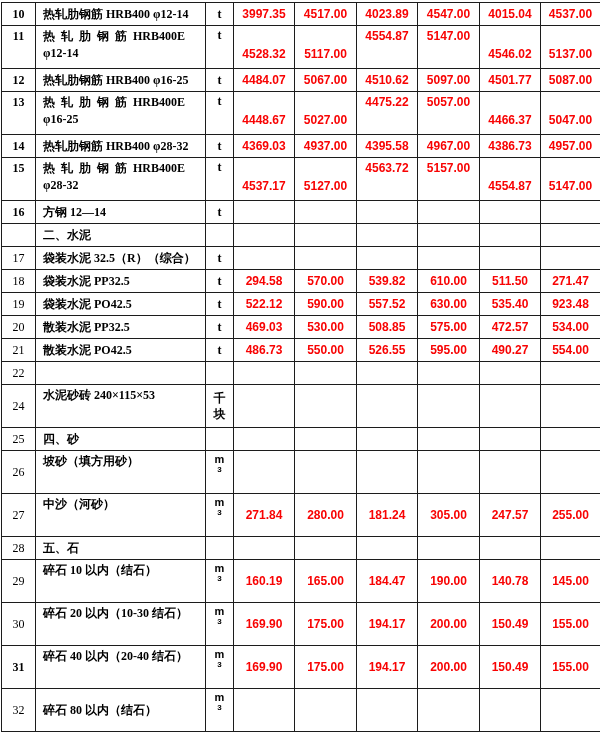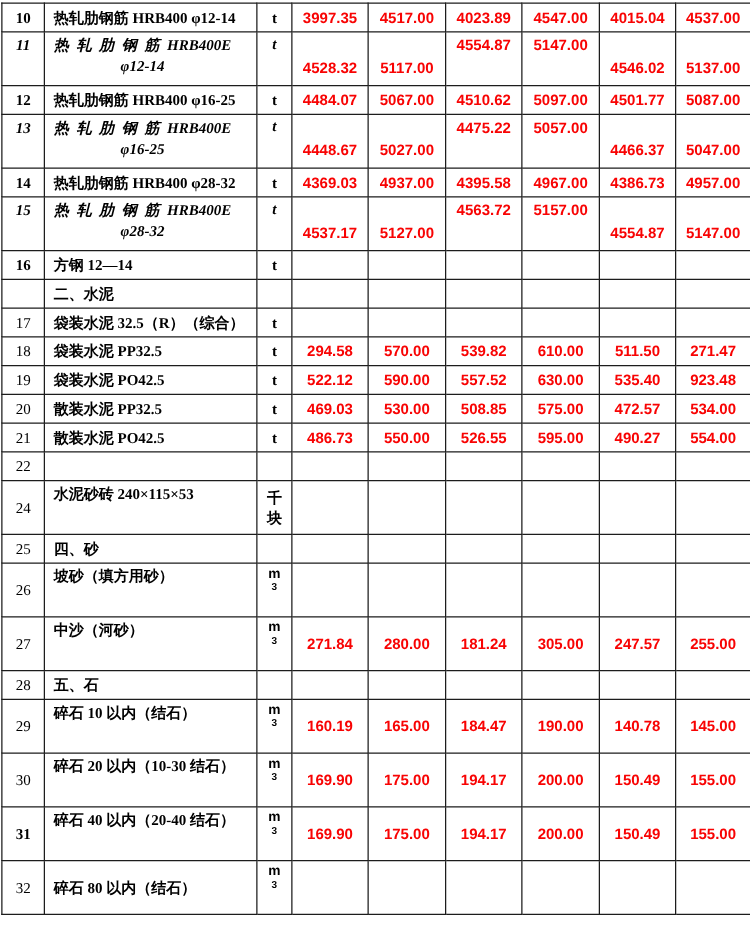--- a/index.html
+++ b/index.html
@@ -35,28 +35,28 @@
   td.name .nl{white-space:nowrap;line-height:15px;}
   td.unit{
     text-align:center;font-size:12px;font-weight:bold;line-height:13px;
   }
   td.val{
     text-align:center;font-size:12px;font-weight:bold;
     font-family:"Liberation Sans","DejaVu Sans",sans-serif;
     color:var(--price-red);letter-spacing:0;
   }
   
-  tr.steelE td.no,tr.steelE td.name,tr.steelE td.unit{vertical-align:top;font-style:italic;}
+  tr.steelE td.no,tr.steelE td.name,tr.steelE td.unit{vertical-align:top;}
   tr.steelE td.no{padding-top:3px;}
   tr.steelE td.unit{padding-top:3px;}
   tr.steelE td.name{padding-top:2px;}
   tr.steelE .l1{
     text-align:justify;text-align-last:justify;line-height:17px;white-space:normal;
   }
-  tr.steelE .l2{line-height:17px;text-align:center;}
+  tr.steelE .l2{line-height:17px;}
   tr.steelE td.val{vertical-align:bottom;padding-bottom:7px;}
   tr.steelE td.val.v2,tr.steelE td.val.v3{vertical-align:top;padding-top:3px;padding-bottom:0;}
   
   tr.row24 td.name{vertical-align:top;padding-top:3px;}
   
   tr.matTop td.name{vertical-align:top;padding-top:3px;}
   tr.matTop td.unit,tr.row32 td.unit{vertical-align:top;padding-top:2px;}
   
   .um{
     display:block;font-family:"Liberation Sans","DejaVu Sans",sans-serif;

